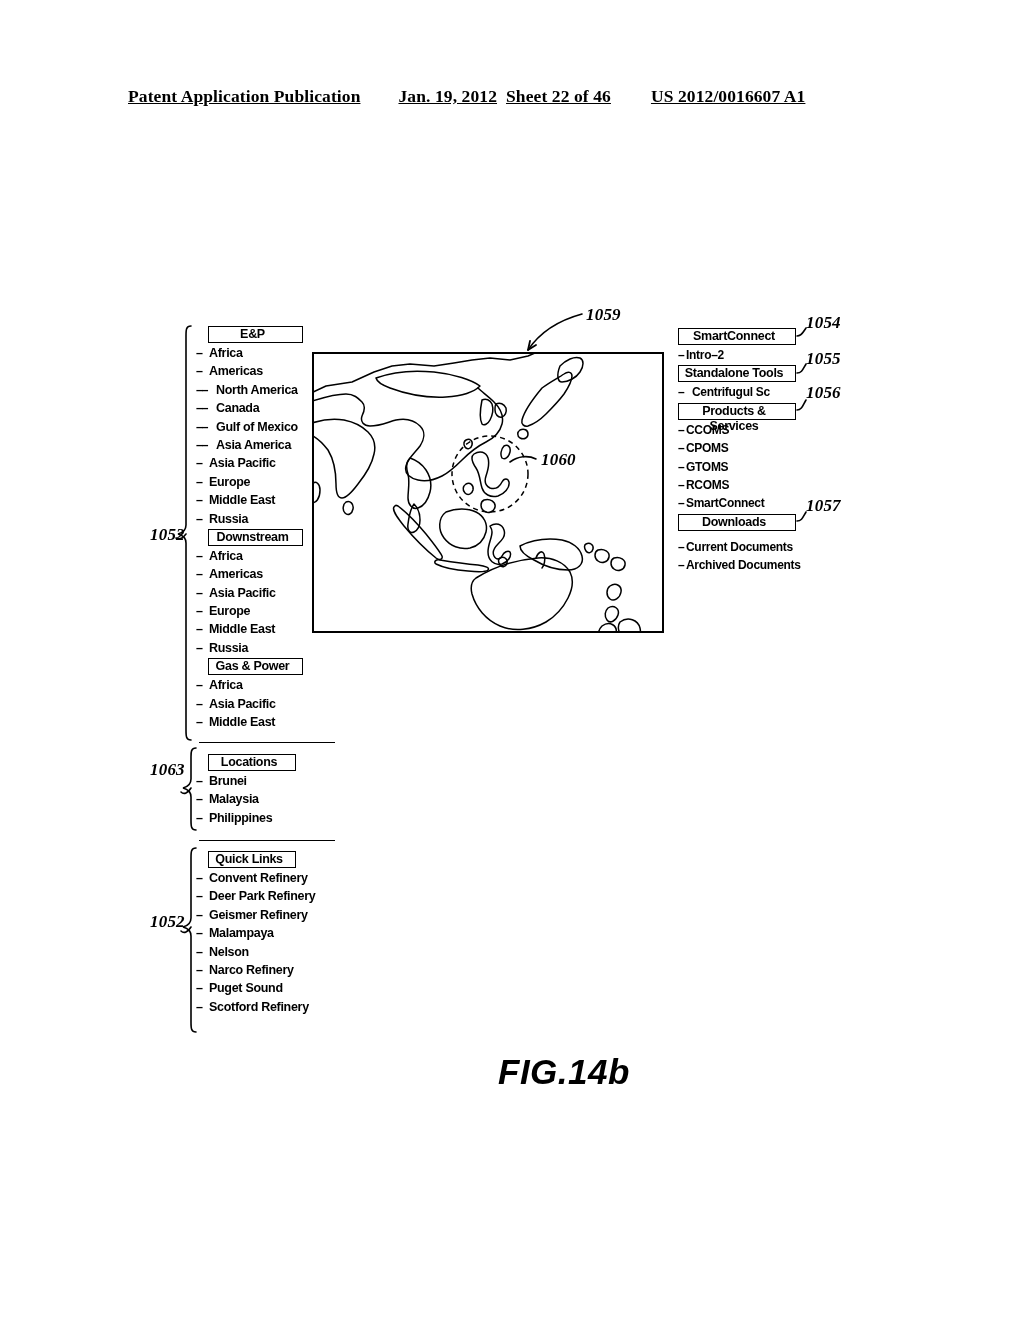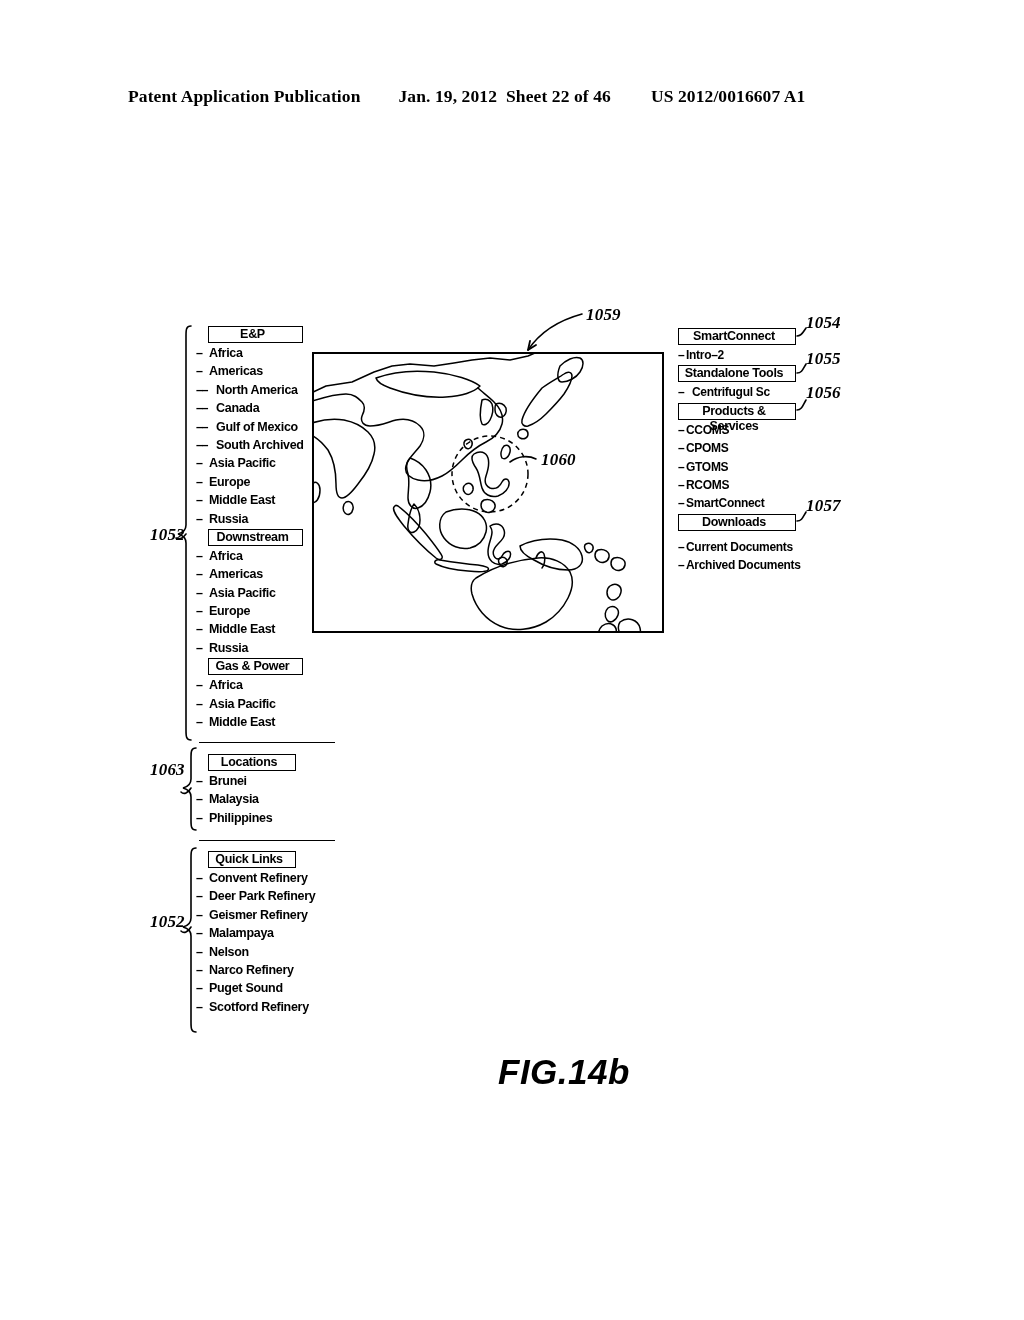--- a/index.html
+++ b/index.html
@@ -21,20 +21,21 @@
     position: absolute;
     top: 86px;
     left: 128px;
     width: 768px;
     font-family: "Liberation Serif", serif;
     font-weight: bold;
     font-size: 17.5px;
     letter-spacing: 0.1px;
     white-space: nowrap;
     display: flex;
+    text-decoration: underline;
   }
   #pub-header .h-title { }
   #pub-header .h-date  { margin-left: 38px; }
   #pub-header .h-sheet { margin-left: 9px; }
   #pub-header .h-num   { margin-left: 40px; }
 
   
   .menu-col {
     position: absolute;
     font-family: "Liberation Sans", sans-serif;
@@ -169,21 +170,21 @@
     <div class="row">
         <span class="dash d2">––</span>
         <span class="lbl u">Canada</span>
       </div>
     <div class="row">
         <span class="dash d2">––</span>
         <span class="lbl u">Gulf of Mexico</span>
       </div>
     <div class="row">
         <span class="dash d2">––</span>
-        <span class="lbl">South Archived</span>
+        <span class="lbl">Asia America</span>
       </div>
     <div class="row">
         <span class="dash">–</span>
         <span class="lbl u">Asia Pacific</span>
       </div>
     <div class="row">
         <span class="dash">–</span>
         <span class="lbl u">Europe</span>
       </div>
     <div class="row">

